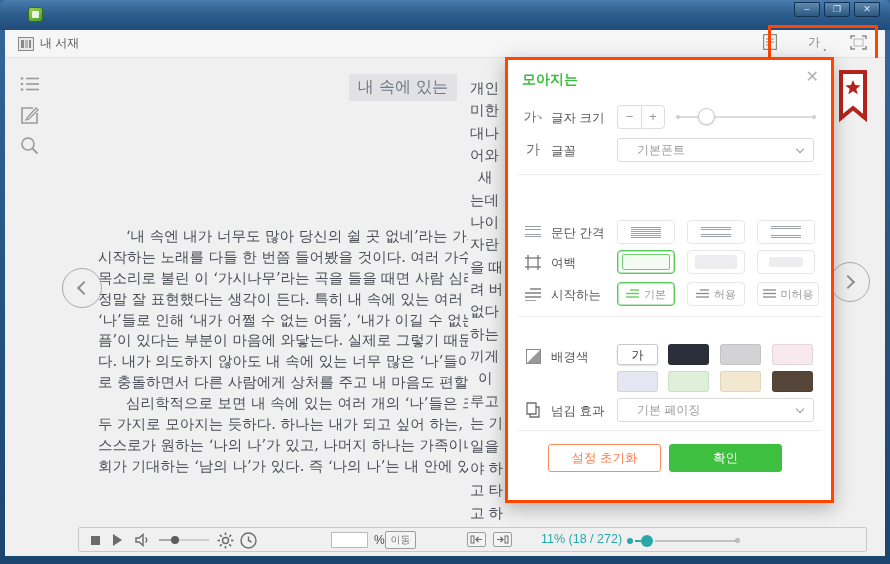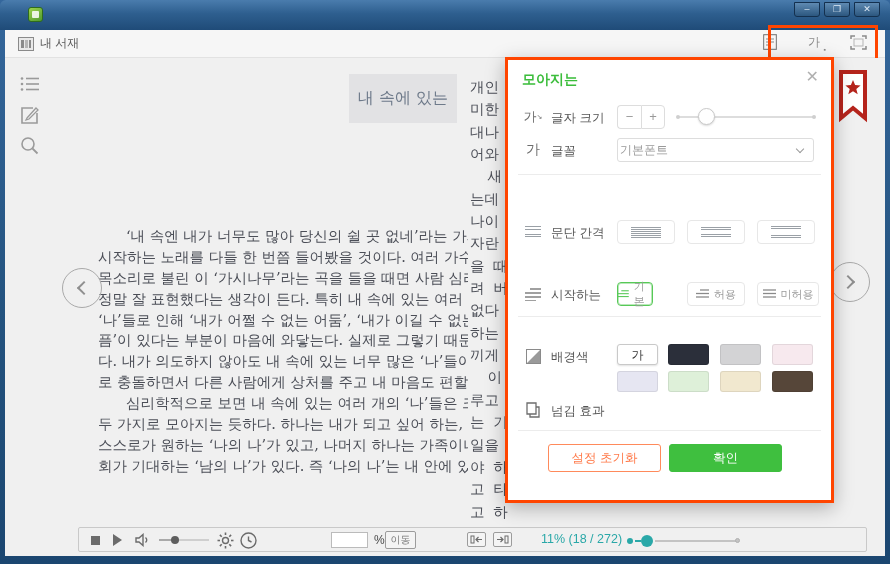--- a/index.html
+++ b/index.html
@@ -25,28 +25,28 @@
     line-height:13px; text-align:center; cursor:default; }
   
   .appbar { position:absolute; left:5px; top:30px; width:880px; height:28px;
     background:#f6f6f6; border-bottom:1px solid #e2e2e2; }
   .library-btn { position:absolute; left:13px; top:5px; display:flex; align-items:center; gap:6px;
     color:#5a5a5a; font-size:12px; }
   
   .main { position:absolute; left:5px; top:58px; width:880px; height:498px; background:#f0f0f0; }
   .side-icon { position:absolute; left:15px; width:22px; height:22px; color:#9a9a9a; }
   .heading-line { position:absolute; right:428px; background:#e2e2e4; color:#6e7a8a;
-    font-size:16px; padding:14px 9px; font-family:"DejaVu Serif", serif; white-space:nowrap; }
+    font-size:16px; padding:3px 9px; font-family:"DejaVu Serif", serif; white-space:nowrap; }
   .book-lines { position:absolute; left:93px; top:168px; width:370px; }
   .bline { height:20.9px; line-height:20.9px; font-size:14.5px; color:#4b4e57;
     font-family:"DejaVu Serif", serif; white-space:nowrap; overflow:hidden; }
   .bline.indent { padding-left:28px; }
   .rcol { position:absolute; left:465px; top:19px; width:44px; overflow:hidden; }
   .rline { height:22.35px; line-height:22.35px; font-size:14.5px; color:#4b4e57;
-    font-family:Liberation Mono, monospace; white-space:pre; }
+    font-family:Liberation Sans, sans-serif; white-space:pre; }
   .nav-circle { position:absolute; width:40px; height:40px; border:1px solid #a9a9a9;
     border-radius:50%; background:transparent; }
   .nav-circle .chev { position:absolute; top:14px; width:10px; height:10px;
     border-top:2px solid #8f8f8f; border-left:2px solid #8f8f8f; }
   .nav-left { left:57px; top:210px; }
   .nav-left .chev { left:16px; transform:rotate(-45deg); }
   .nav-right { left:825px; top:204px; }
   .nav-right .chev { left:12px; transform:rotate(135deg); }
   .bookmark { position:absolute; left:833px; top:12px; }
   
@@ -73,21 +73,21 @@
   .stepper button { width:24px; height:24px; background:#fff; border:1px solid #ddd; color:#999;
     font-size:13px; line-height:20px; }
   .stepper .minus { border-radius:4px 0 0 4px; border-right:none; }
   .stepper .plus { border-radius:0 4px 4px 0; }
   .slider { position:absolute; left:170px; top:11px; width:136px; height:2px; background:#ddd; }
   .slider .end-l { position:absolute; left:-2px; top:-1px; width:4px; height:4px; background:#cfcfcf; border-radius:50%; }
   .slider .end-r { position:absolute; right:-2px; top:-1px; width:4px; height:4px; background:#cfcfcf; border-radius:50%; }
   .slider .knob { position:absolute; left:20px; top:-8px; width:17px; height:17px; background:#fff;
     border:1px solid #c9c9c9; border-radius:50%; box-shadow:0 1px 2px rgba(0,0,0,.15); }
   .dropdown { position:absolute; left:109px; top:0; width:197px; height:24px; border:1px solid #ddd;
-    border-radius:3px; background:#fff; font-size:12px; color:#999; line-height:22px; padding-left:2px; }
+    border-radius:3px; background:#fff; font-size:12px; color:#999; line-height:22px; padding-left:19px; }
   .dropdown .caret { position:absolute; right:10px; top:7px; width:6px; height:6px;
     border-right:1.5px solid #9a9a9a; border-bottom:1.5px solid #9a9a9a; transform:rotate(45deg); }
   .opt-btn { position:absolute; top:0; height:24px; background:#fff; border:1px solid #e7e7e7;
     border-radius:4px; display:flex; align-items:center; justify-content:center; gap:5px; }
   .opt-btn.sel { border:1px solid #57c957; box-shadow:0 0 0 1px #b9e8b9 inset; }
   .opt-btn .lbl { font-size:11px; color:#9a9a9a; }
   .m-outer { position:relative; width:100%; height:100%; }
   .m-inner { position:absolute; background:#ededef; border-radius:2px; }
   .m-inner.green { background:#f4fbf2; border:1px solid #6fcf6f; }
   .swatch { position:absolute; width:41px; height:21px; border-radius:3px; border:1px solid rgba(0,0,0,.08);
@@ -356,32 +356,58 @@
         </span>
       </span>
       <span class="opt-btn" style="left:249px;width:58px">
         <span style="display:flex;flex-direction:column;gap:5px;">
           <span class="hlines" style="--p:2px;width:30px;height:4px;"></span>
           <span class="hlines" style="--p:2px;width:30px;height:4px;"></span>
         </span>
       </span>
     </div>
 
+    <div class="prow" style="top:190px">
+      <span class="p-icon">
+        <svg width="16" height="15" viewBox="0 0 16 15">
+          <line x1="0" y1="3" x2="16" y2="3" stroke="#6d6d6d" stroke-width="1.2"></line>
+          <line x1="0" y1="12" x2="16" y2="12" stroke="#6d6d6d" stroke-width="1.2"></line>
+          <line x1="3" y1="0" x2="3" y2="15" stroke="#6d6d6d" stroke-width="1.2"></line>
+          <line x1="13" y1="0" x2="13" y2="15" stroke="#6d6d6d" stroke-width="1.2"></line>
+        </svg>
+      </span>
+      <span class="p-label">여백</span>
+      <span class="opt-btn sel" style="left:109px;width:58px">
+        <span class="m-outer">
+            <span class="m-inner green" style="left:4px;right:4px;top:3px;bottom:3px;"></span>
+          </span>
+      </span>
+      <span class="opt-btn" style="left:179px;width:58px">
+        <span class="m-outer">
+            <span class="m-inner" style="left:7px;right:7px;top:4px;bottom:4px;"></span>
+          </span>
+      </span>
+      <span class="opt-btn" style="left:249px;width:58px">
+        <span class="m-outer">
+            <span class="m-inner" style="left:11px;right:11px;top:6px;bottom:6px;"></span>
+          </span>
+      </span>
+    </div>
 
     <div class="prow" style="top:222px">
       <span class="p-icon">
         <svg width="16" height="13" viewBox="0 0 16 13">
           <line x1="5" y1="1" x2="16" y2="1" stroke="#6d6d6d" stroke-width="1.3"></line>
           <line x1="0" y1="5" x2="16" y2="5" stroke="#6d6d6d" stroke-width="1.3"></line>
           <line x1="0" y1="9" x2="16" y2="9" stroke="#6d6d6d" stroke-width="1.3"></line>
           <line x1="0" y1="13" x2="11" y2="13" stroke="#6d6d6d" stroke-width="1.3"></line>
         </svg>
       </span>
       <span class="p-label">시작하는</span>
-      <span class="opt-btn sel" style="left:109px;width:36px">
+      <span class="opt-btn sel" style="left:109px;width:58px">
         <svg width="13" height="11" viewBox="0 0 13 11">
           <line x1="4" y1="1" x2="13" y2="1" stroke="#57c957" stroke-width="1.3"></line>
           <line x1="0" y1="4.5" x2="13" y2="4.5" stroke="#57c957" stroke-width="1.3"></line>
           <line x1="0" y1="8" x2="13" y2="8" stroke="#57c957" stroke-width="1.3"></line>
         </svg>
         <span class="lbl">기본</span>
       </span>
       <span class="opt-btn" style="left:179px;width:58px">
         <svg width="13" height="11" viewBox="0 0 13 11">
           <line x1="4" y1="1" x2="13" y2="1" stroke="#8a8a8a" stroke-width="1.3"></line>
@@ -418,20 +444,24 @@
     </div>
 
     <div class="prow" style="top:338px">
       <span class="p-icon">
         <svg width="16" height="16" viewBox="0 0 16 16">
           <path d="M2 1 H11 V12 H2 Z" fill="none" stroke="#6d6d6d" stroke-width="1.3"></path>
           <path d="M11 5 H14 V15 H5 V12" fill="none" stroke="#6d6d6d" stroke-width="1.3"></path>
         </svg>
       </span>
       <span class="p-label">넘김 효과</span>
+      <span class="dropdown">
+        <span>기본 페이징</span>
+        <span class="caret"></span>
+      </span>
     </div>
 
     <div class="pdivider" style="top:370px"></div>
 
     <div class="panel-actions">
       <button class="btn-reset">설정 초기화</button>
       <button class="btn-confirm">확인</button>
     </div>
   </div>
 </div>

